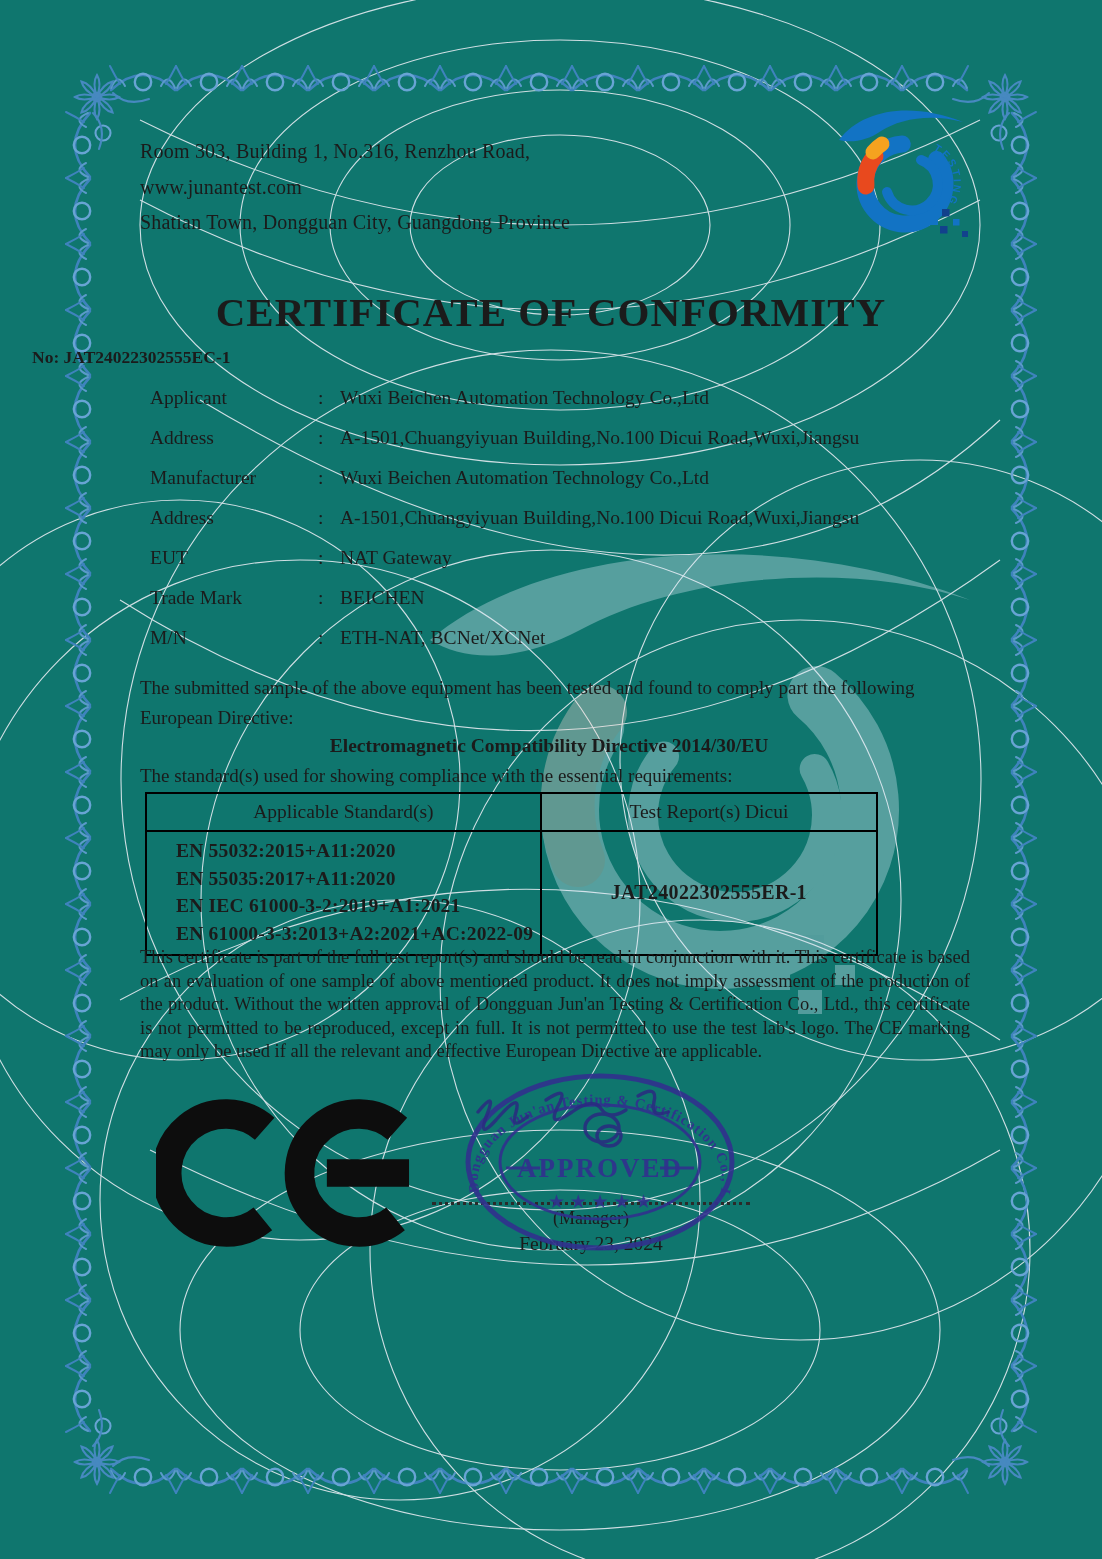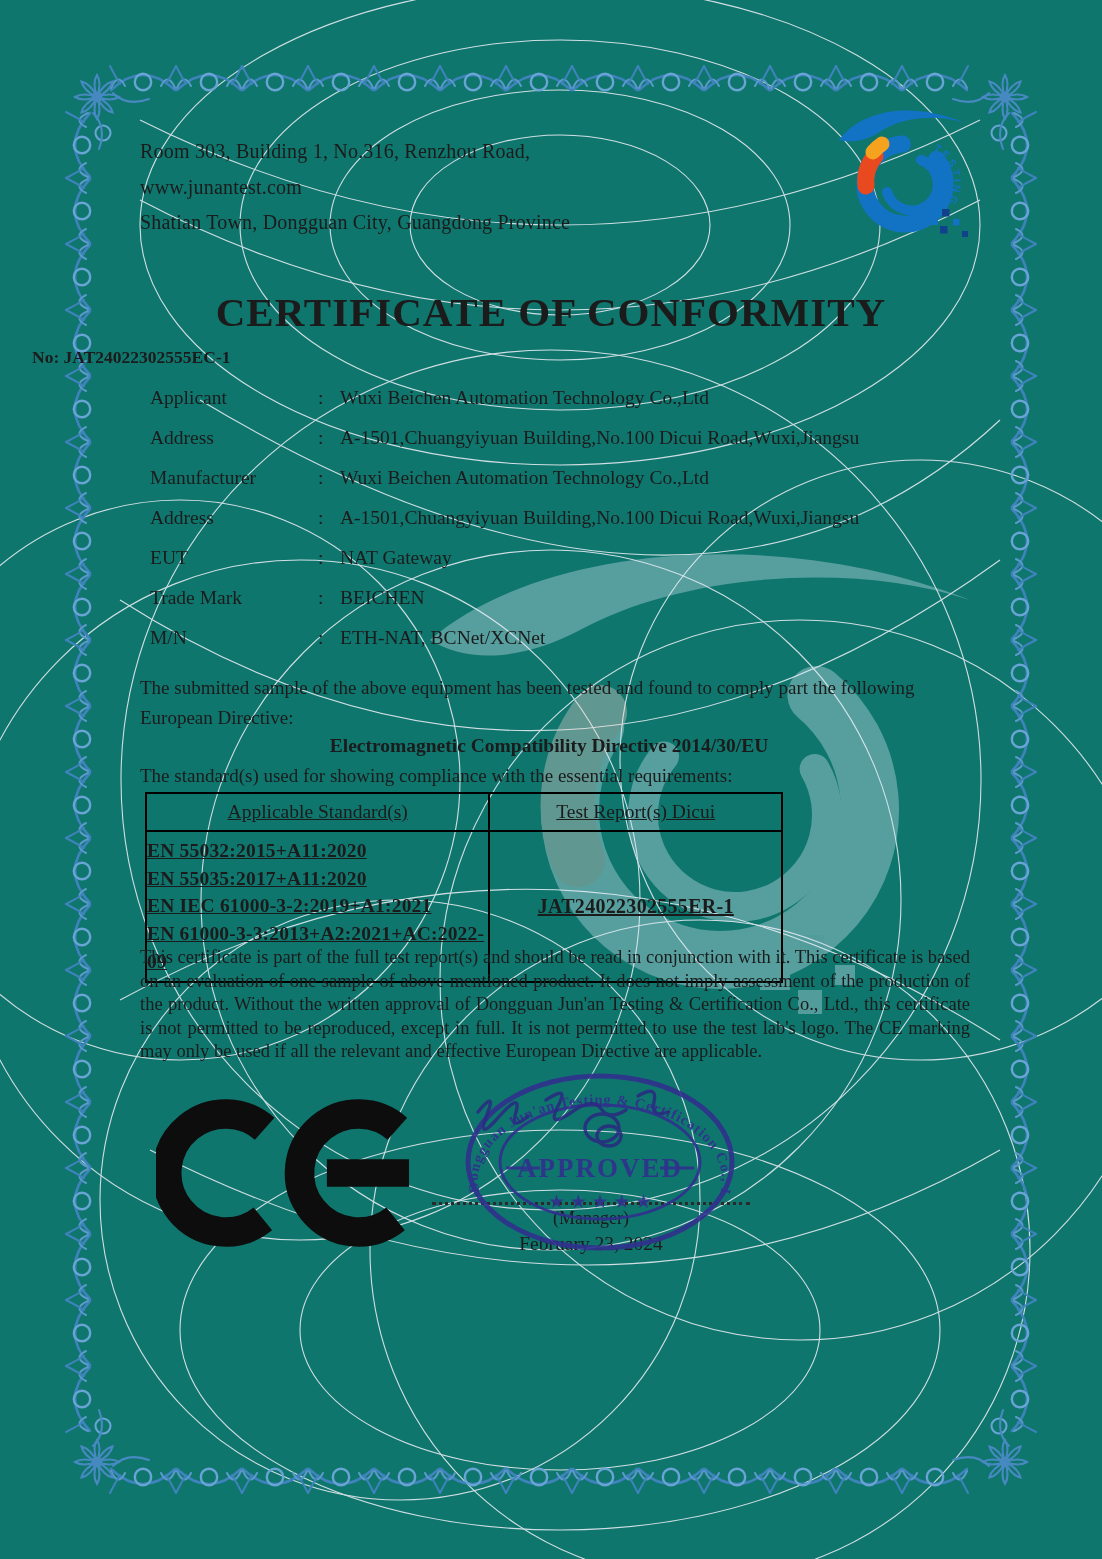--- a/index.html
+++ b/index.html
@@ -26,24 +26,24 @@
 
   .fields{position:absolute;left:150px;top:378px;width:812px;}
   .field-row{display:grid;grid-template-columns:168px 22px 1fr;height:40px;line-height:40px;font-size:19.5px;}
   .field-row .colon{text-align:left;}
 
   .statement{position:absolute;left:140px;top:673px;width:818px;font-size:19px;line-height:1.6;}
   .directive{position:absolute;left:140px;top:735px;width:818px;text-align:center;
     font-size:19.5px;font-weight:bold;}
   .standards-intro{position:absolute;left:140px;top:765px;width:818px;font-size:19px;}
 
-  .std-table{position:absolute;left:145px;top:792px;width:638px;border-collapse:collapse;text-decoration:underline;}
+  .std-table{position:absolute;left:145px;top:792px;width:733px;border-collapse:collapse;}
   .std-table th,.std-table td{border:2px solid #000;}
   .std-table th{font-weight:normal;font-size:19.5px;text-align:center;height:34px;padding:1px 4px;}
-  .std-table td.std-cell{width:54%;padding:5px 4px 6px 0;vertical-align:middle;margin-top:12px;}
+  .std-table td.std-cell{width:54%;padding:5px 4px 6px 29px;vertical-align:middle;margin-top:12px;}
   .std-line{font-size:19.5px;font-weight:bold;line-height:1.42;letter-spacing:.2px;}
   .std-table td.report-cell{width:46%;text-align:center;vertical-align:middle;
     font-size:20px;font-weight:bold;letter-spacing:.3px;}
 
   .disclaimer{position:absolute;left:140px;top:946px;width:830px;font-size:18.5px;
     line-height:1.275;text-align:justify;}
 
   .ce-svg{position:absolute;left:156px;top:1094px;width:268px;height:158px;}
 
   .sig-line{position:absolute;left:432px;top:1178px;width:318px;height:24px;

